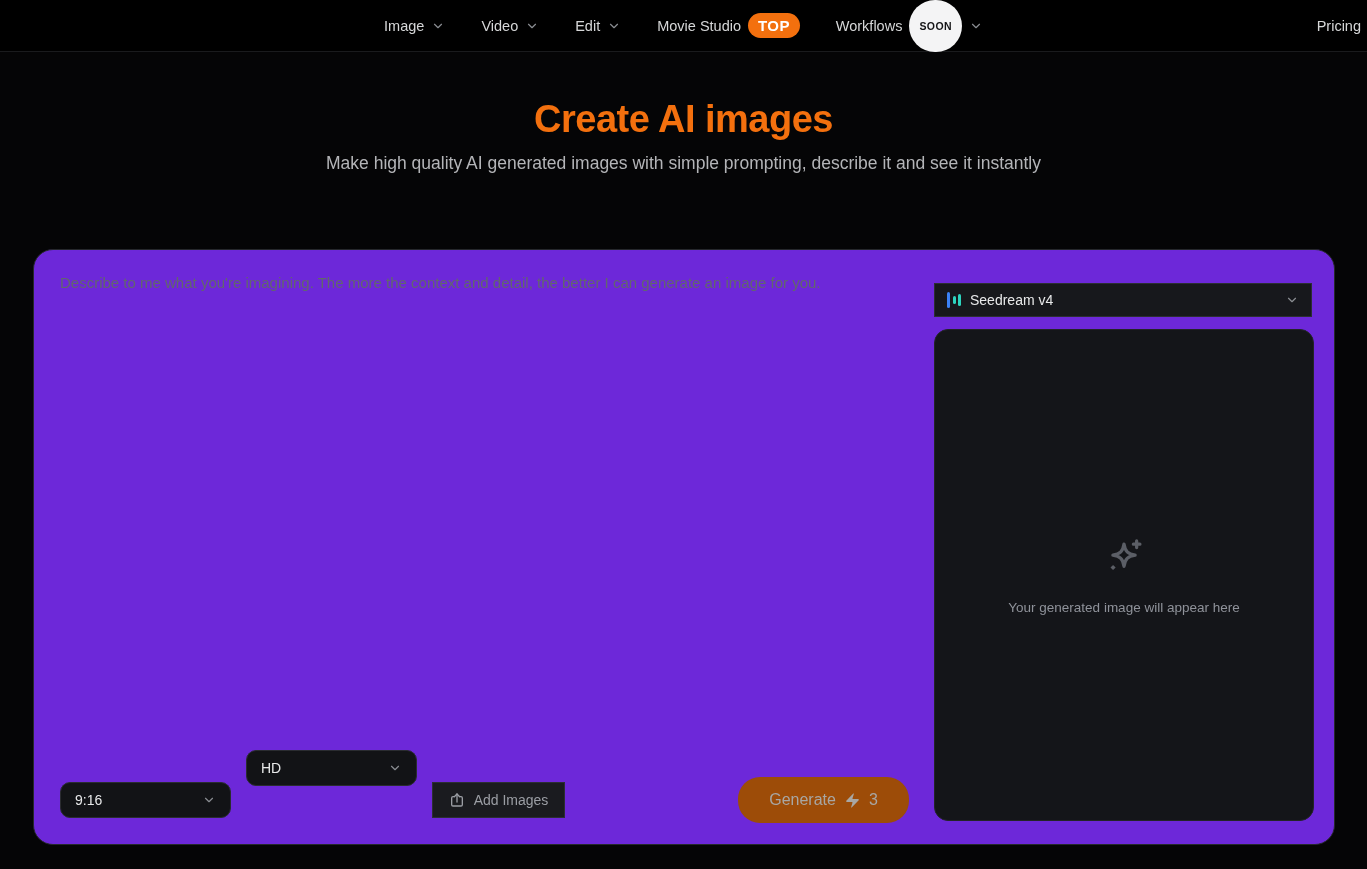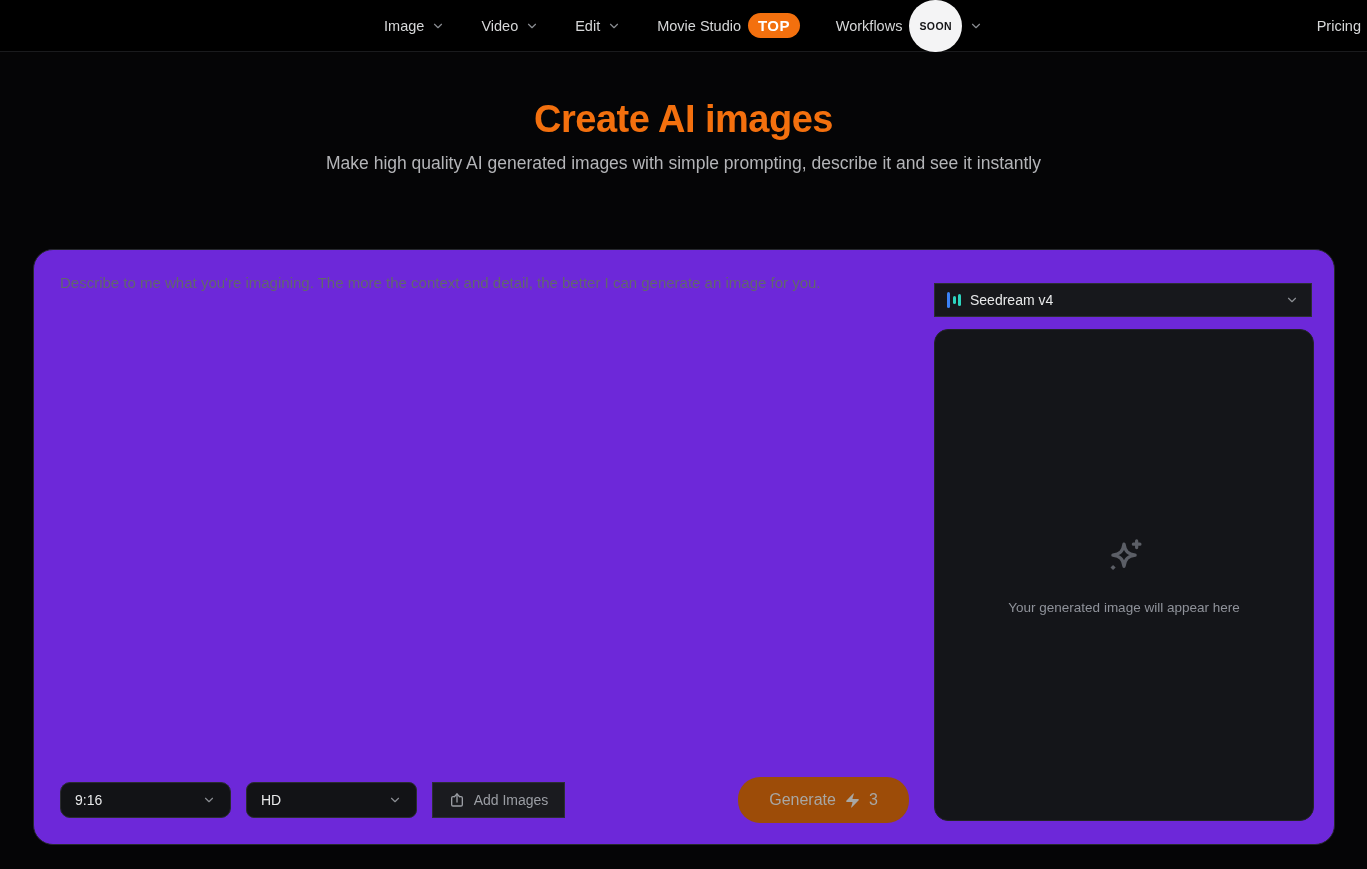--- a/index.html
+++ b/index.html
@@ -80,21 +80,21 @@
   }
   .preview-msg { font-size:13.5px; color:#8f929a; }
 
   
   .ctl {
     position:absolute; height:36px; border-radius:10px;
     background:#121316; border:1px solid #2a2c30;
     display:flex; align-items:center; padding:16px 14px; cursor:pointer;
   }
   .ctl-ratio { left:26px; top:532px; width:171px; }
-  .ctl-quality { left:212px; top:532px; width:171px;border-radius:8px; }
+  .ctl-quality { left:212px; top:500px; width:171px; }
   .ctl-value { font-size:14px; color:#e7e8e9; flex:1; }
   .btn-add {
     position:absolute; left:398px; top:532px; width:133px; height:36px;
     border-radius:0; background:#1a1b1f; border:1px solid #2c2e33;
     display:flex; align-items:center; justify-content:center; gap:9px; cursor:pointer;
   }
   .btn-add-label { font-size:14px; color:#9b9ea4; }
   .upload-icon { width:16px; height:16px; stroke:#9b9ea4; fill:none; stroke-width:2; stroke-linecap:round; stroke-linejoin:round; }
 
   .btn-generate {

